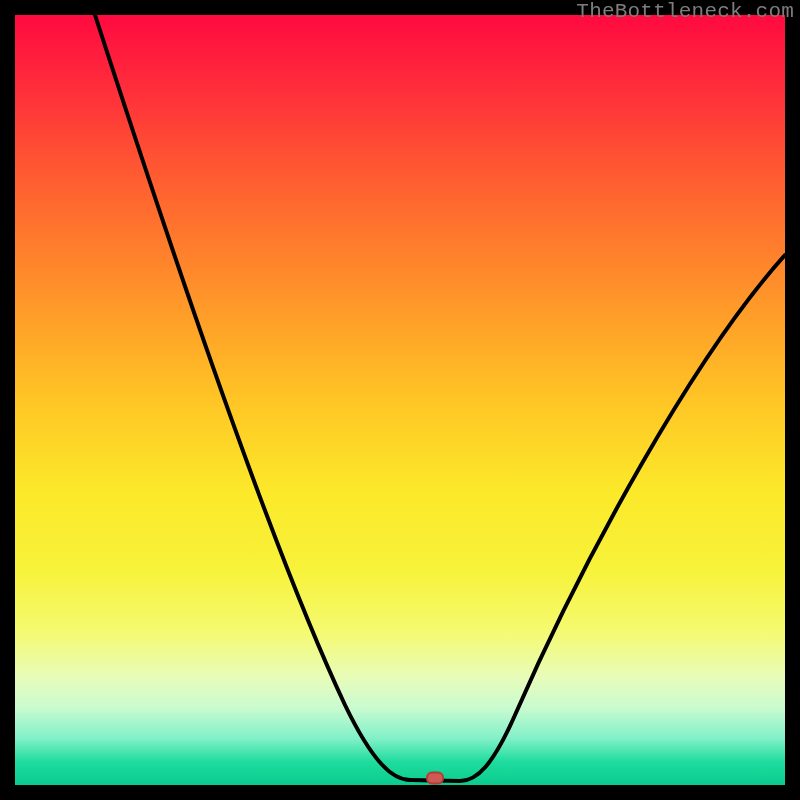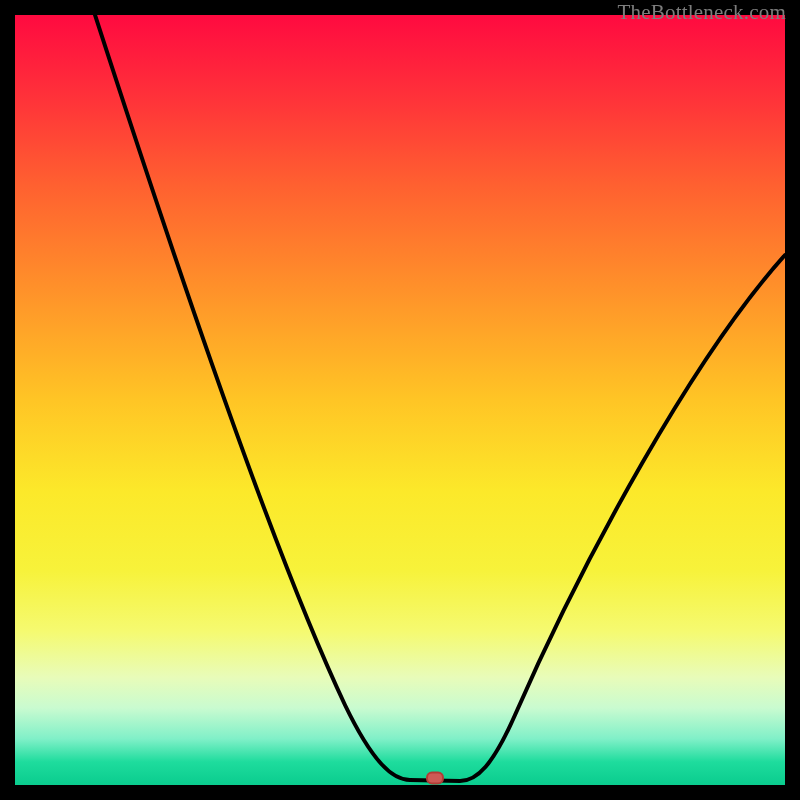--- a/index.html
+++ b/index.html
@@ -40,22 +40,22 @@
       #e8fcb9 86%,
       #c9fbd0 90%,
       #80f0c8 94%,
       #1edc9d 97%,
       #0acc8e 100%
     );
   }
   .watermark {
     position: absolute;
     top: 0px;
-    right: 14px;
-    font-family: Liberation Serif, serif;
+    right: 6px;
+    font-family: Liberation Mono, monospace;
     font-size: 21px;
     color: #7d7d7d;
     letter-spacing: 0.2px;
     user-select: none;
   }
   svg.curve {
     position: absolute;
     inset: 0;
   }
   .marker {

